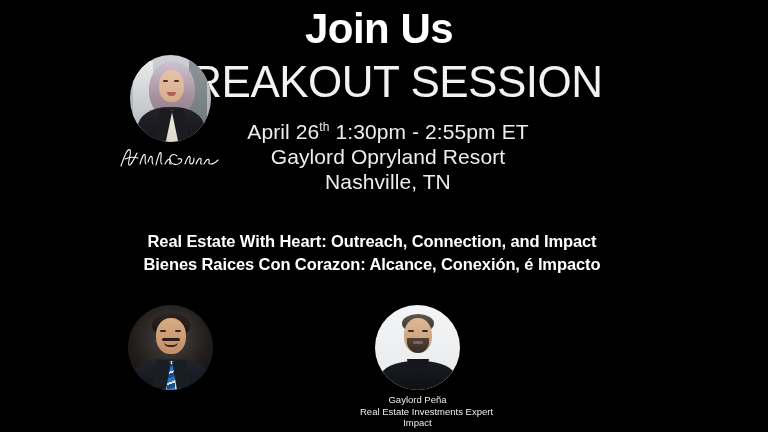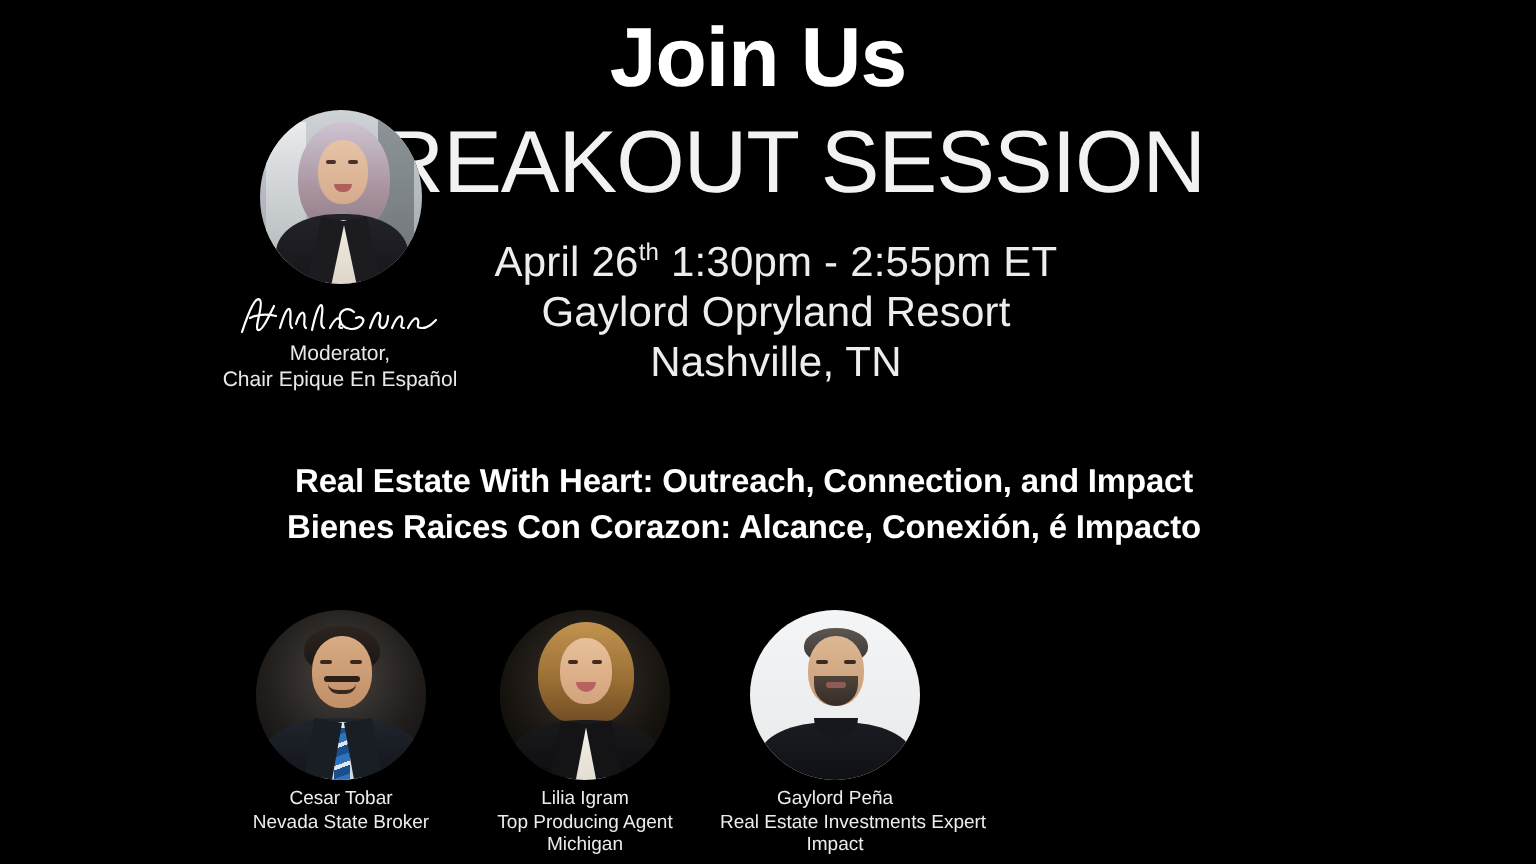--- a/index.html
+++ b/index.html
@@ -218,24 +218,20 @@
           <path d="M41 21 C43 12, 45 7, 46 9 C47 12, 44 19, 47 20"></path>
           <path d="M50 20 C52 16, 54 14, 55 16 C56 18, 53 20, 56 20"></path>
           <path d="M62 12 C59 9, 54 11, 55 16 C56 21, 63 22, 66 18 C68 15, 65 14, 63 15"></path>
           <path d="M70 20 C72 14, 74 11, 75 13 C76 15, 73 19, 76 20 C78 20, 79 17, 79 14"></path>
           <path d="M81 20 C83 15, 85 13, 86 15 C87 17, 84 20, 87 20"></path>
           <path d="M89 20 C91 16, 93 14, 94 16 C95 18, 92 20, 96 20 C99 20, 101 18, 103 16"></path>
         </g>
       </svg>
     </div>
 
-    <div class="mod-role">
-      <span>Moderator,</span><br>
-      <span>Chair Epique En Español</span>
-    </div>
   </div>
 
   <div class="speakers">
 
     <div class="speaker" style="left:113px; width:115px;">
       <div class="sp-photo">
         <div class="face">
           <div class="bg-dark"></div>
           <div class="hair" style="left:24px;top:8px;width:38px;height:24px;background:linear-gradient(180deg,#2b2420,#1b1512);"></div>
           <div class="head" style="left:28px;top:13px;width:30px;height:36px;background:linear-gradient(180deg,#d8ab83 0%,#c28f67 100%);"></div>
@@ -243,48 +239,22 @@
           <div style="position:absolute;left:47px;top:25px;width:6px;height:2px;background:#3a271c;border-radius:1px;"></div>
           <div style="position:absolute;left:36px;top:37px;width:14px;height:5px;border-bottom:2px solid #3a271c;border-radius:0 0 8px 8px;"></div>
           <div style="position:absolute;left:34px;top:33px;width:18px;height:3px;background:#2c1f18;border-radius:2px;"></div>
           <div class="body" style="left:4px;top:54px;width:78px;height:38px;background:linear-gradient(180deg,#20242c 0%,#0f1217 100%);"></div>
           <div class="shirt" style="left:33px;top:56px;width:20px;height:30px;background:linear-gradient(180deg,#e8eef3,#cfd8df);"></div>
           <div class="tie" style="left:39px;top:59px;width:8px;height:28px;background:repeating-linear-gradient(160deg,#1b4f8c 0 4px,#2f72bd 4px 8px,#dfe8f2 8px 10px);border-radius:2px 2px 3px 3px;"></div>
           <div style="position:absolute;left:26px;top:55px;width:14px;height:36px;background:#191d24;transform:rotate(10deg);"></div>
           <div style="position:absolute;left:47px;top:55px;width:14px;height:36px;background:#191d24;transform:rotate(-10deg);"></div>
         </div>
       </div>
-      <div class="sp-caption">
-        <span class="sp-name">Cesar Tobar</span>
-        <span class="sp-title">Nevada State Broker</span>
-        <span class="sp-loc"></span>
-      </div>
-    </div>
-
-    <div class="speaker" style="left:235px; width:115px;">
-      <div class="sp-photo">
-        <div class="face">
-          <div class="bg-dark" style="background:radial-gradient(circle at 50% 40%, #3a3431 0%, #17130f 60%, #070605 100%);"></div>
-          <div class="hair" style="left:19px;top:6px;width:48px;height:52px;background:linear-gradient(180deg,#c2934f 0%,#9b6f35 55%,#6e4b22 100%);"></div>
-          <div class="head" style="left:30px;top:14px;width:26px;height:33px;background:linear-gradient(180deg,#e8c09a 0%,#d2a37c 100%);"></div>
-          <div style="position:absolute;left:34px;top:25px;width:5px;height:2px;background:#43291d;border-radius:1px;"></div>
-          <div style="position:absolute;left:46px;top:25px;width:5px;height:2px;background:#43291d;border-radius:1px;"></div>
-          <div style="position:absolute;left:38px;top:36px;width:10px;height:5px;background:#b76260;border-radius:0 0 7px 7px;"></div>
-          <div class="body" style="left:6px;top:55px;width:74px;height:38px;background:linear-gradient(180deg,#1a1a1d 0%,#0a0a0c 100%);"></div>
-          <div class="shirt" style="left:33px;top:58px;width:20px;height:32px;background:linear-gradient(180deg,#f5f1e9,#e0dacd);"></div>
-          <div style="position:absolute;left:27px;top:56px;width:13px;height:35px;background:#141416;transform:rotate(11deg);"></div>
-          <div style="position:absolute;left:46px;top:56px;width:13px;height:35px;background:#141416;transform:rotate(-11deg);"></div>
-        </div>
-      </div>
-      <div class="sp-caption">
-        <span class="sp-name">Lilia Igram</span>
-        <span class="sp-title">Top Producing Agent</span>
-        <span class="sp-loc">Michigan</span>
-      </div>
-    </div>
+    </div>
+
 
     <div class="speaker" style="left:360px; width:115px;">
       <div class="sp-photo">
         <div class="face">
           <div class="bg-white"></div>
           <div class="hair" style="left:27px;top:9px;width:32px;height:18px;background:linear-gradient(180deg,#5c5550,#3c3733);"></div>
           <div class="head" style="left:29px;top:13px;width:28px;height:35px;background:linear-gradient(180deg,#ddb894 0%,#c79a74 100%);"></div>
           <div style="position:absolute;left:33px;top:25px;width:6px;height:2px;background:#3b2b20;border-radius:1px;"></div>
           <div style="position:absolute;left:47px;top:25px;width:6px;height:2px;background:#3b2b20;border-radius:1px;"></div>
           <div style="position:absolute;left:32px;top:33px;width:22px;height:15px;background:linear-gradient(180deg,#4f433a,#362d26);border-radius:0 0 14px 14px;"></div>

